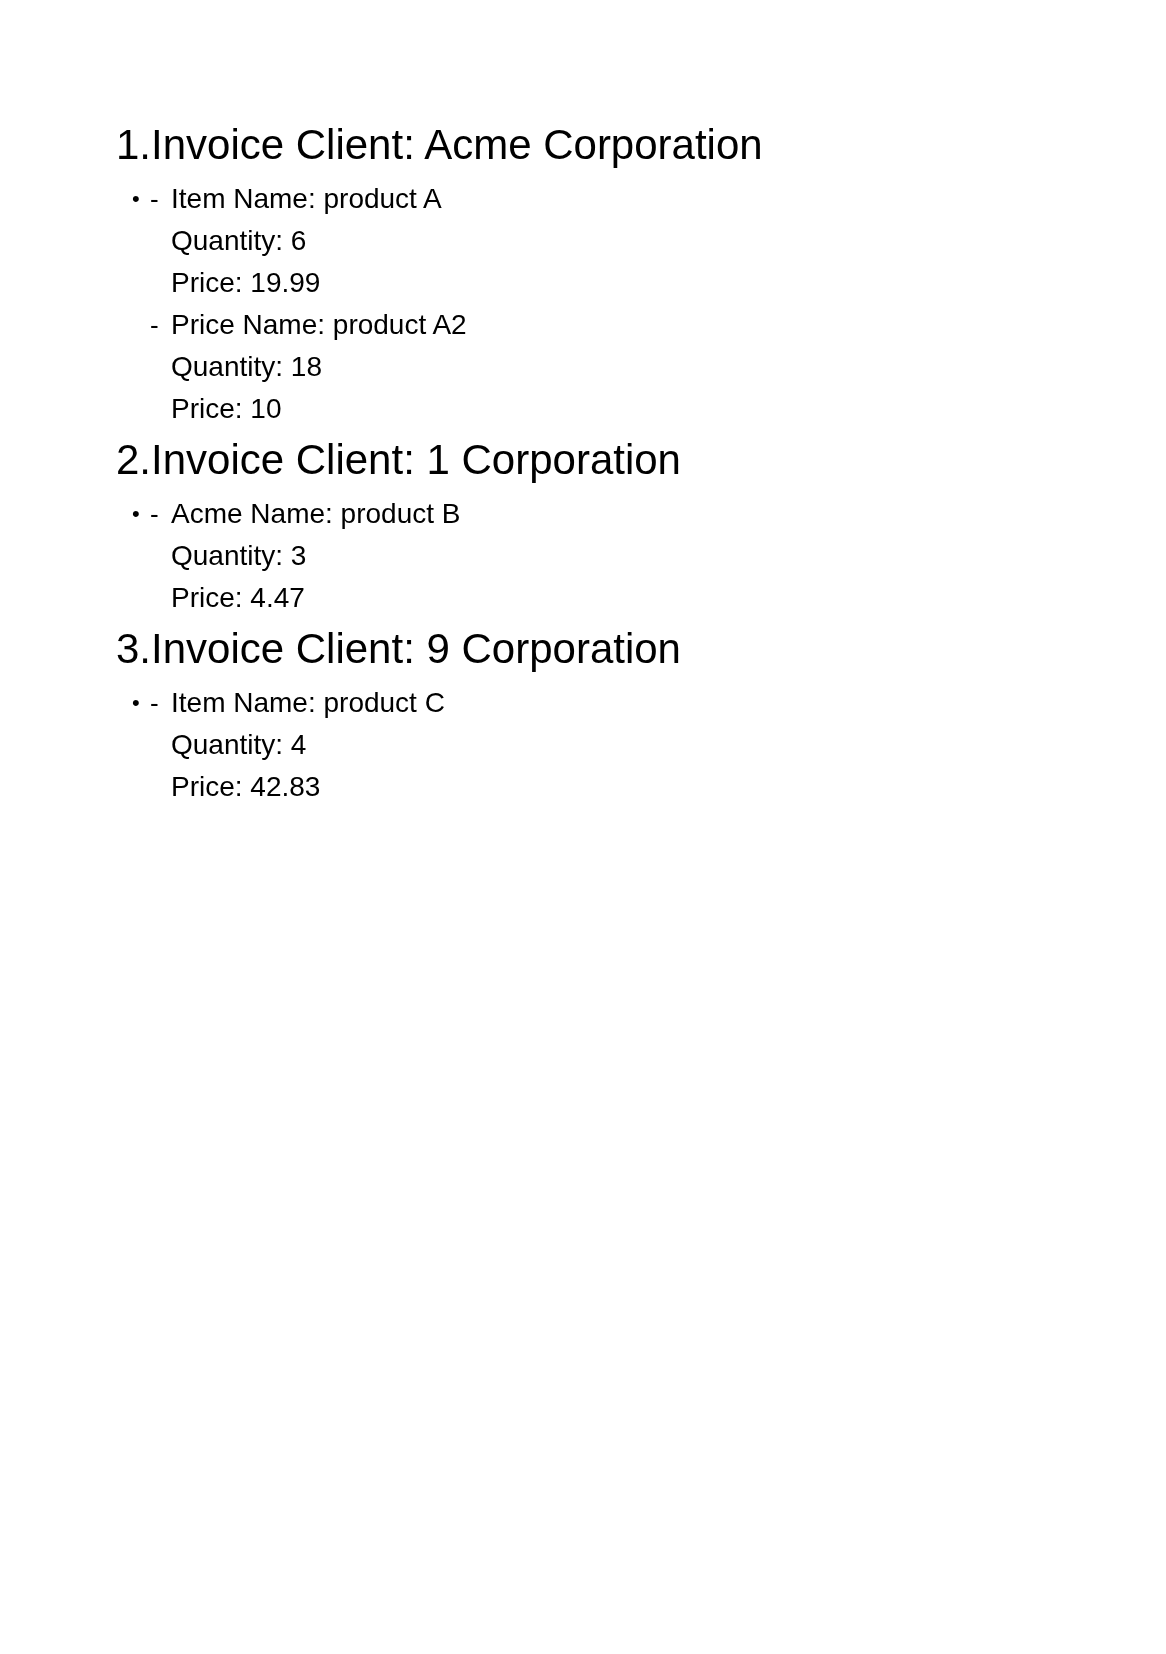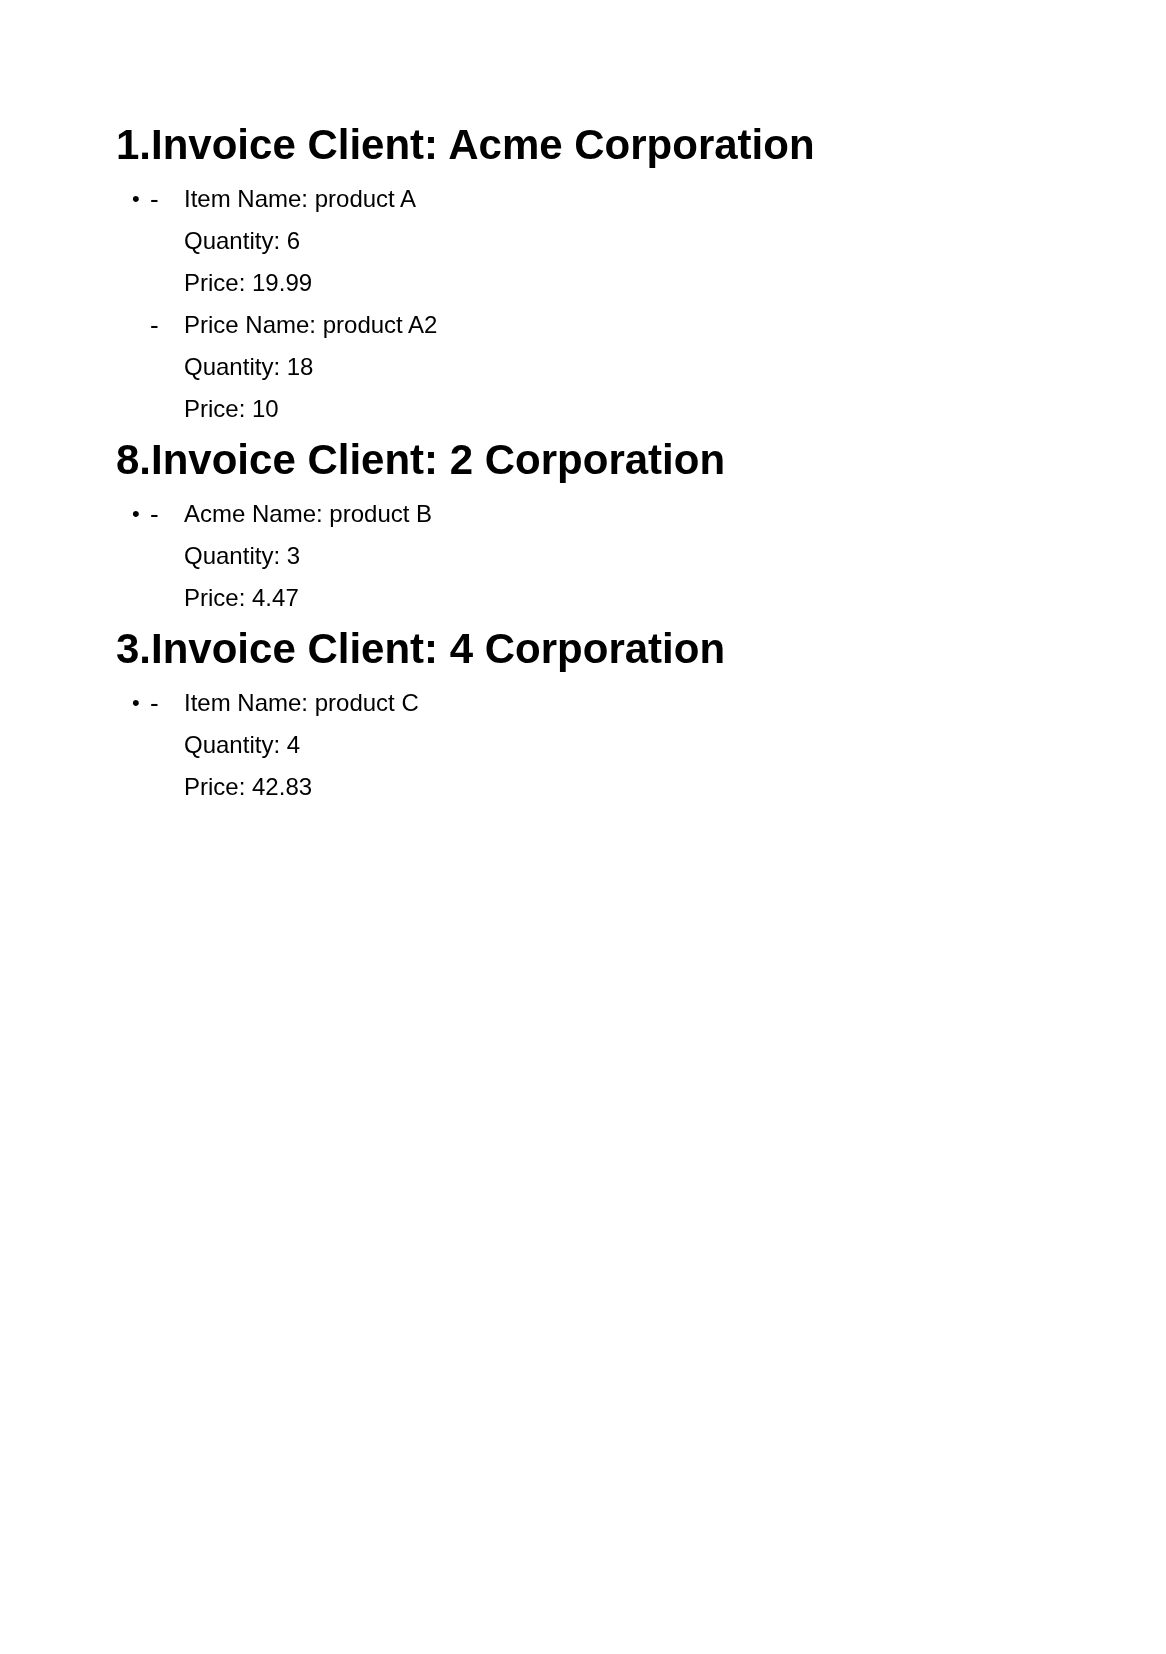--- a/index.html
+++ b/index.html
@@ -1,46 +1,46 @@
 <!DOCTYPE html>
 <html><head>
 <meta charset="utf-8">
 <style>
   html, body { margin: 0; padding: 0; background: #ffffff; }
   body { width: 1166px; height: 1654px; position: relative; font-family: "Liberation Sans", sans-serif; color: #000; }
   .doc { position: absolute; left: 0; top: 0; width: 1166px; }
-  .h { position: absolute; left: 116px; font-size: 42px; line-height: 48px; white-space: nowrap; font-weight: bold; margin: 0; }
+  .h { position: absolute; left: 116px; font-size: 42px; line-height: 48px; white-space: nowrap; font-weight: normal; margin: 0; }
   .line { position: absolute; font-size: 26px; line-height: 30px; white-space: nowrap; }
   .bullet { position: absolute; left: 132px; font-size: 22px; }
   .dash { position: absolute; left: 150px; font-size: 26px; }
-  .txt { position: absolute; left: 184px; font-size: 24px; }
+  .txt { position: absolute; left: 171px; font-size: 28px; }
 </style>
 </head>
 <body>
 
 <div class="doc">
 
   <h1 class="h" style="top:121px">1.Invoice Client: Acme Corporation</h1>
   <span class="line bullet" style="top:184px">•</span>
   <span class="line dash" style="top:184px">-</span>
   <span class="line txt" style="top:184px">Item Name: product A</span>
   <span class="line txt" style="top:226px">Quantity: 6</span>
   <span class="line txt" style="top:268px">Price: 19.99</span>
   <span class="line dash" style="top:310px">-</span>
   <span class="line txt" style="top:310px">Price Name: product A2</span>
   <span class="line txt" style="top:352px">Quantity: 18</span>
   <span class="line txt" style="top:394px">Price: 10</span>
 
-  <h1 class="h" style="top:436px">8.Invoice Client: 2 Corporation</h1>
+  <h1 class="h" style="top:436px">2.Invoice Client: 1 Corporation</h1>
   <span class="line bullet" style="top:499px">•</span>
   <span class="line dash" style="top:499px">-</span>
   <span class="line txt" style="top:499px">Acme Name: product B</span>
   <span class="line txt" style="top:541px">Quantity: 3</span>
   <span class="line txt" style="top:583px">Price: 4.47</span>
 
-  <h1 class="h" style="top:625px">3.Invoice Client: 4 Corporation</h1>
+  <h1 class="h" style="top:625px">3.Invoice Client: 9 Corporation</h1>
   <span class="line bullet" style="top:688px">•</span>
   <span class="line dash" style="top:688px">-</span>
   <span class="line txt" style="top:688px">Item Name: product C</span>
   <span class="line txt" style="top:730px">Quantity: 4</span>
   <span class="line txt" style="top:772px">Price: 42.83</span>
 
 </div>
 
 </body></html>

